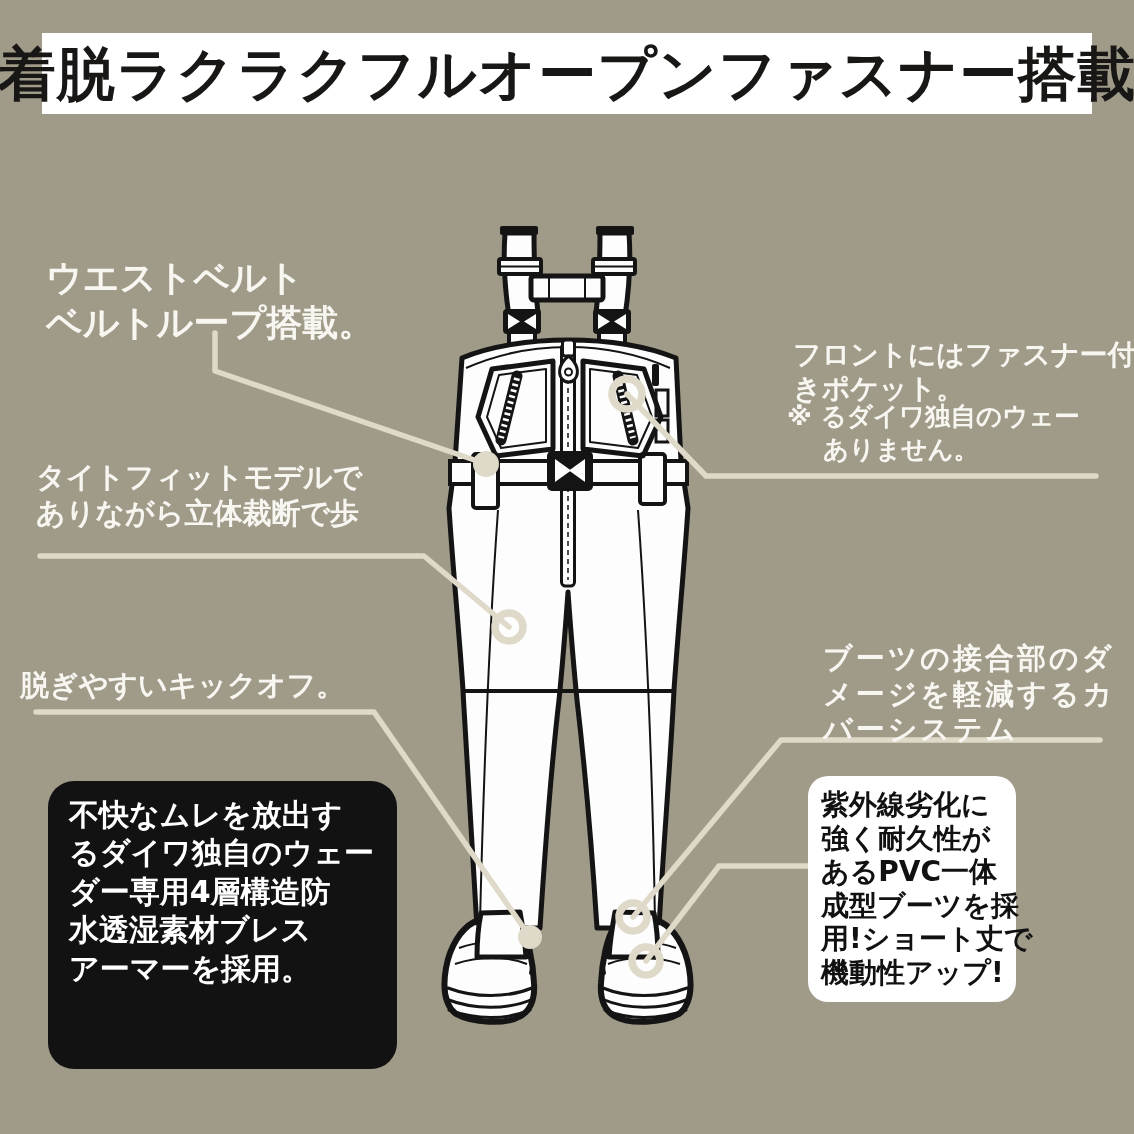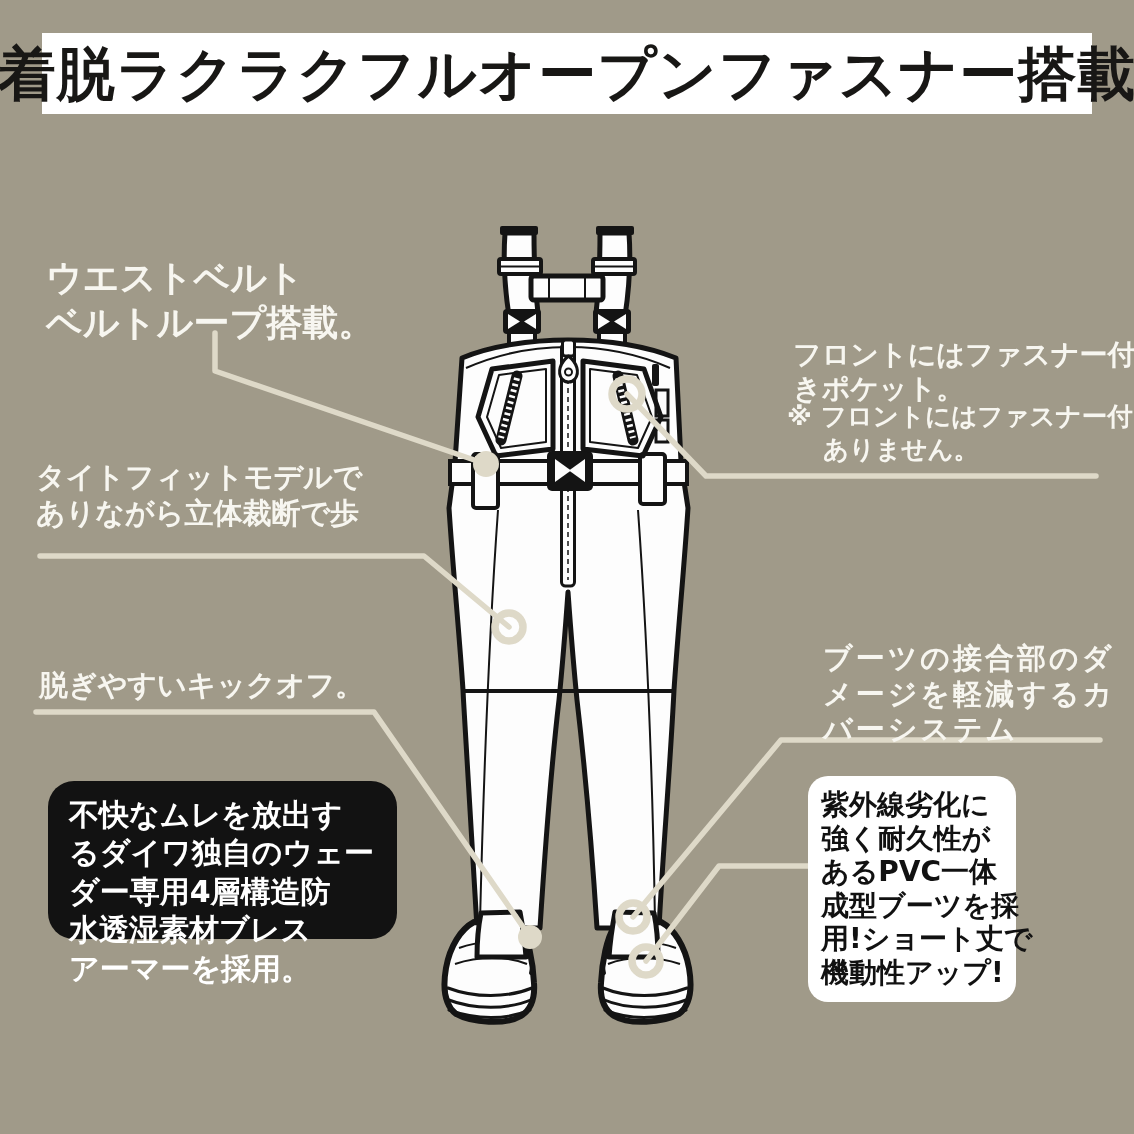--- a/index.html
+++ b/index.html
@@ -30,27 +30,27 @@
   .callout-ring{fill:none;stroke:var(--callout-line);stroke-width:7.5;}
 
   #title-bar{position:absolute;left:42px;top:33px;width:1050px;height:81px;
     background:var(--title-bg);display:flex;align-items:flex-end;justify-content:center;}
   #title-bar span{font-size:58px;font-weight:800;letter-spacing:1px;color:var(--title-text);white-space:nowrap;}
 
   .ann{position:absolute;color:var(--annotation-text);font-weight:700;}
   .ann div{white-space:nowrap;}
   #ann-waist{left:46px;top:256px;font-size:36px;line-height:1.24;}
   #ann-fit{left:36px;top:460px;font-size:29px;line-height:1.23;}
-  #ann-kick{left:39px;top:668px;font-size:29px;line-height:1.2;font-family:Liberation Serif, serif;}
+  #ann-kick{left:20px;top:668px;font-size:29px;line-height:1.2;font-family:Liberation Serif, serif;}
   #ann-front{left:793px;top:338px;font-size:28px;line-height:1.22;}
   #ann-front-note{left:787px;top:400px;font-size:25.5px;line-height:1.3;}
   #ann-front-note .indent{padding-left:36px;}
   #ann-joint{left:823px;top:641px;font-size:29px;line-height:1.23;letter-spacing:3px;}
 
-  #black-box{position:absolute;left:48px;top:781px;width:349px;height:158px;box-sizing:border-box;
+  #black-box{position:absolute;left:48px;top:781px;width:349px;height:288px;box-sizing:border-box;
     background:var(--black-box-bg);border-radius:26px;padding:15px 21px;
     color:var(--black-box-text);font-size:30px;font-weight:800;line-height:1.28;}
   #black-box div{white-space:nowrap;}
   #white-box{position:absolute;left:808px;top:776px;width:208px;height:226px;box-sizing:border-box;
     background:var(--white-box-bg);border-radius:20px;padding:12px 13px;
     color:var(--white-box-text);font-size:28px;font-weight:800;line-height:1.2;}
   #white-box div{white-space:nowrap;}
 </style>
 </head>
 <body>
@@ -190,21 +190,21 @@
   <div id="ann-kick" class="ann">
     <div>脱ぎやすいキックオフ。</div>
   </div>
 
   <div id="ann-front" class="ann">
     <div>フロントにはファスナー付</div>
     <div>きポケット。</div>
   </div>
 
   <div id="ann-front-note" class="ann">
-    <div>※ フロントにはファスナー付</div>
+    <div>※ るダイワ独自のウェー</div>
     <div class="indent">ありません。</div>
   </div>
 
   <div id="ann-joint" class="ann">
     <div>ブーツの接合部のダ</div>
     <div>メージを軽減するカ</div>
     <div>バーシステム</div>
   </div>
 
   <div id="black-box">

